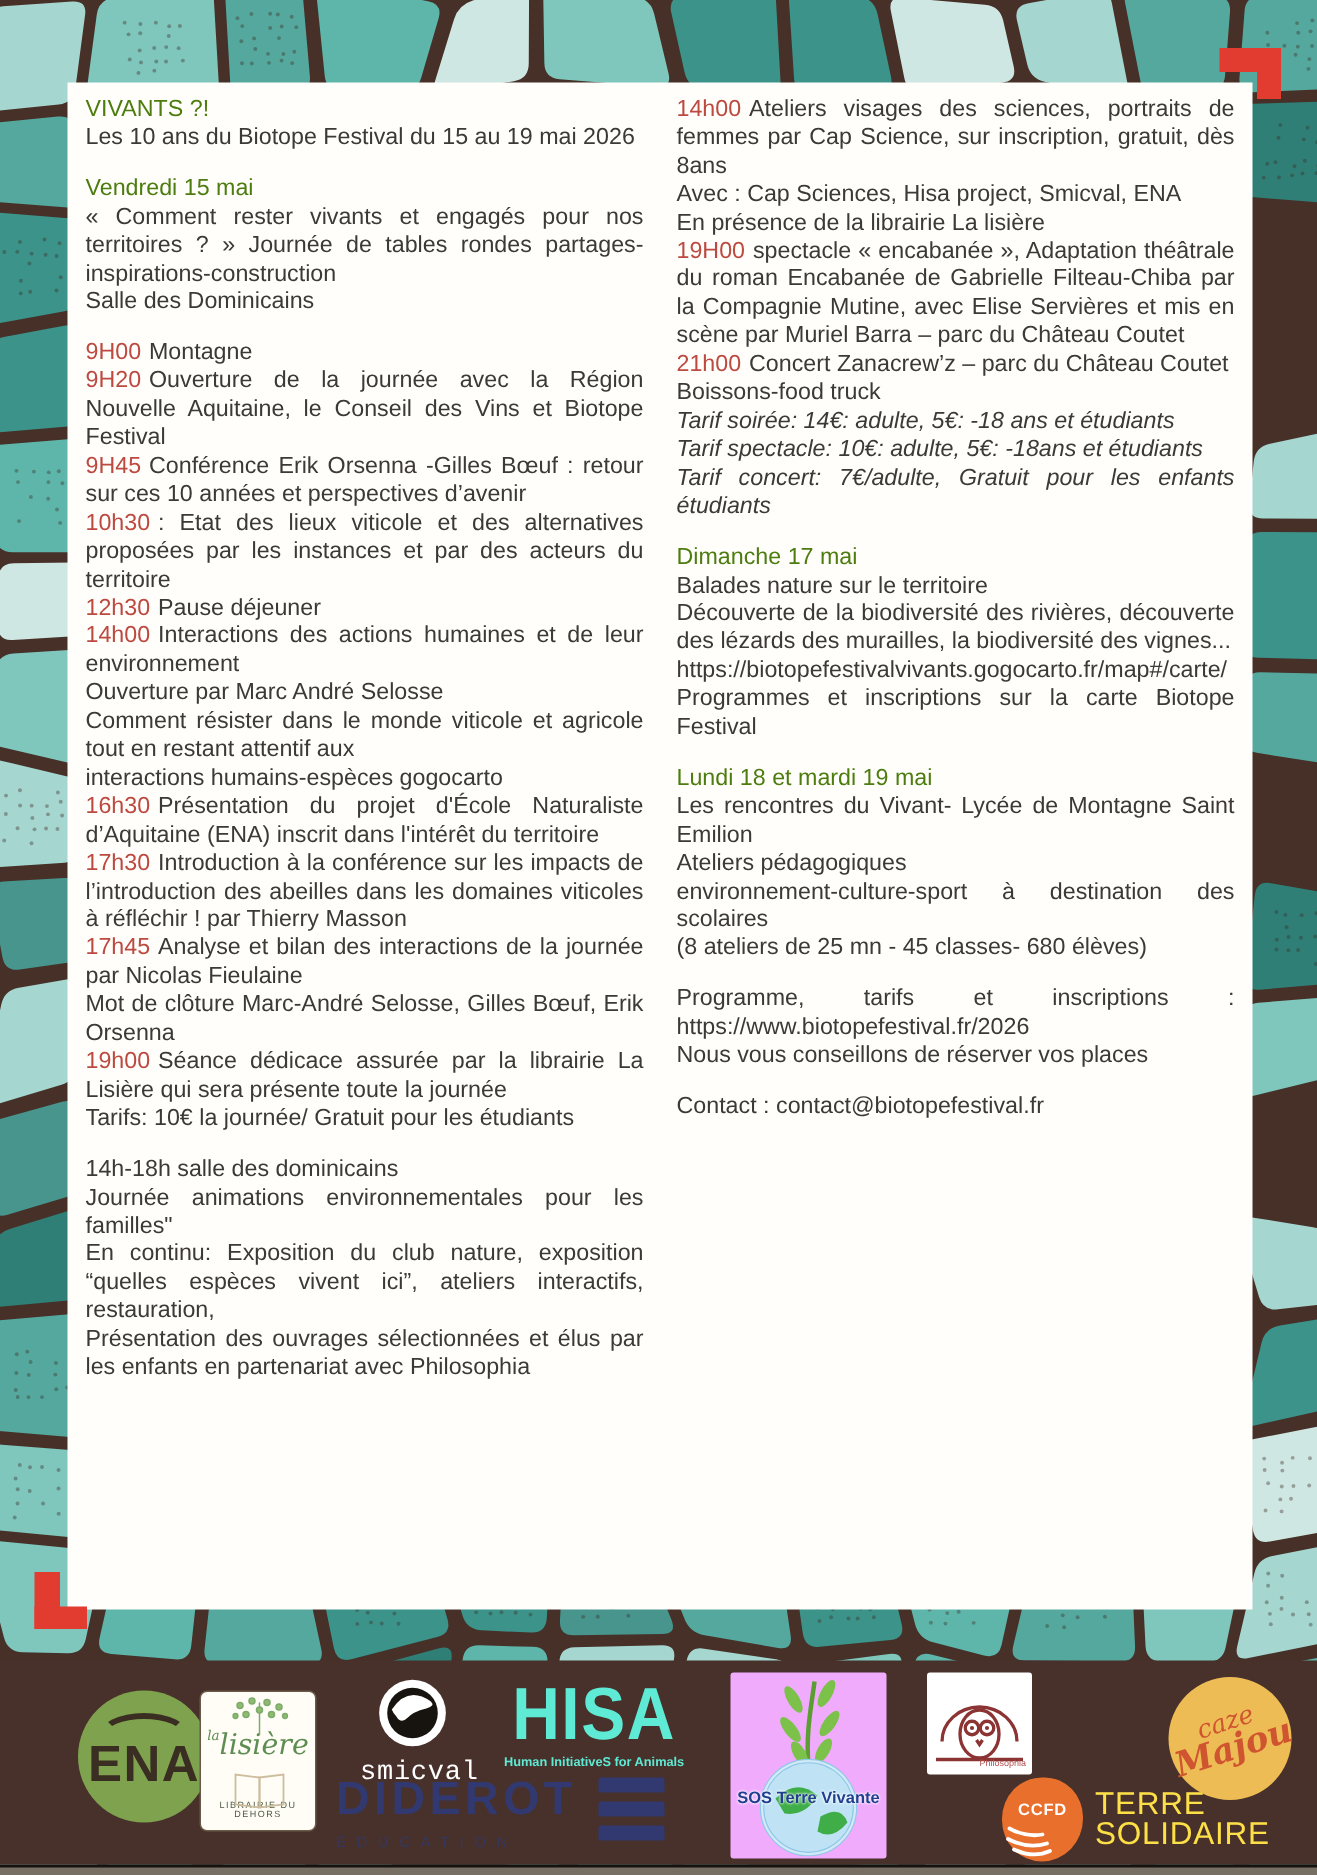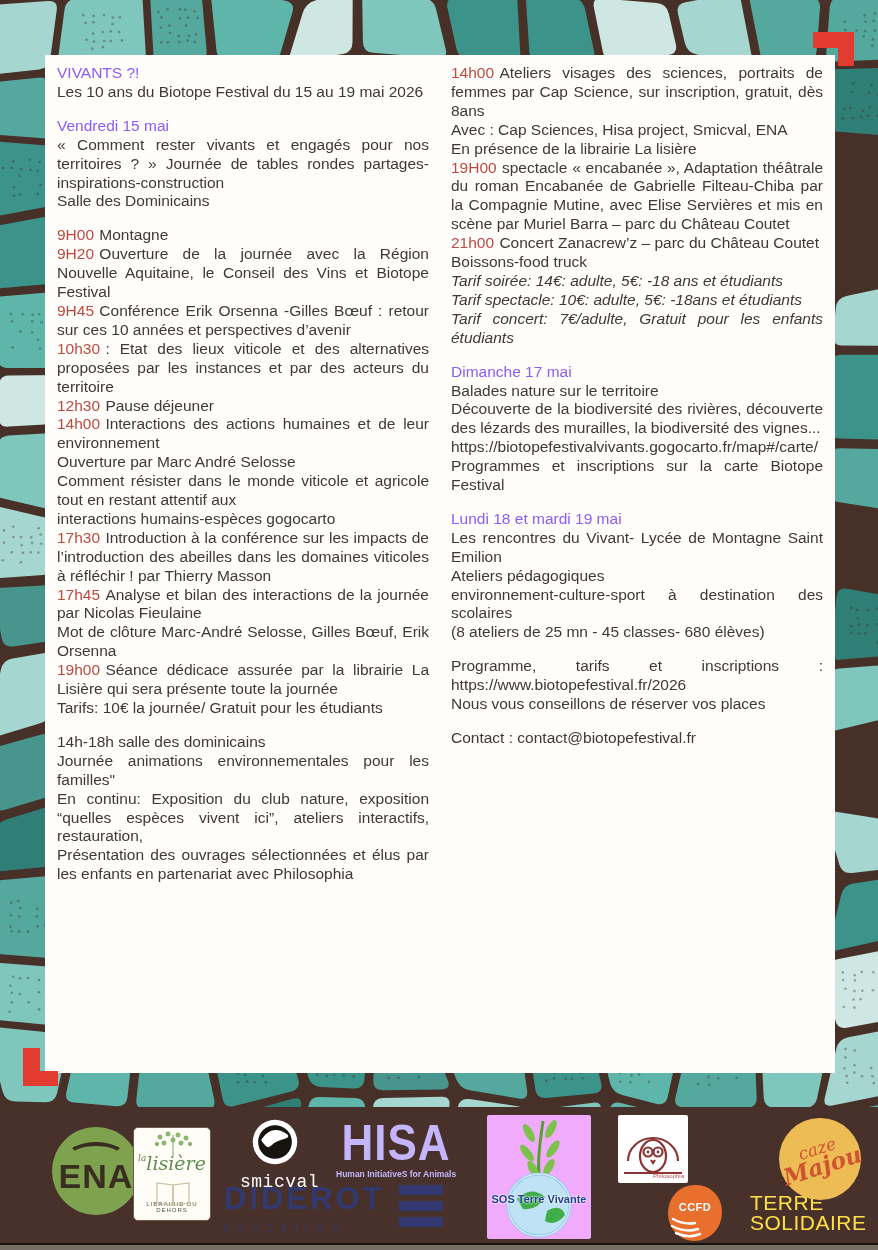--- a/index.html
+++ b/index.html
@@ -11,21 +11,21 @@
   #mosaic{position:absolute;left:0;top:0;z-index:0;}
 
   
   .panel{
     position:absolute;left:45px;top:55px;width:790px;height:1018px;
     background:#fffefb;z-index:2;box-sizing:border-box;
     padding:9px 12px 0 12px;display:flex;gap:22px;overflow:hidden;
   }
   .col{flex:1 1 0;font-size:15.5px;line-height:1.22;color:#3d3935;}
   .col p{margin:0;text-align:justify;}
-  .red{color:#8b5cf6;}
+  .red{color:#4d7c0f;}
   .time{color:#bc4a40;margin-right:.34em;}
   .italic{font-style:italic;}
   .gap{height:15px;}
 
   
   .bracket{position:absolute;z-index:4;box-sizing:border-box;background:transparent;}
   .br-tr{left:813px;top:32px;width:41px;height:34px;border-top:16px solid #e23b30;border-right:16px solid #e23b30;}
   .br-bl{left:23px;top:1048px;width:35px;height:38px;border-left:17px solid #e23b30;border-bottom:15px solid #e23b30;}
 
   
@@ -51,34 +51,34 @@
   .smicval-label{display:block;margin-top:2px;color:#fff;font-size:18px;letter-spacing:.5px;}
 
   
   .diderot{left:224px;top:76px;width:250px;display:flex;align-items:flex-start;gap:14px;opacity:.85;}
   .diderot-title{font-size:31px;letter-spacing:3px;color:#2e3b7d;font-weight:bold;line-height:1;}
   .diderot-sub{margin-top:9px;font-size:10px;letter-spacing:7px;color:#2e3b7d;opacity:.75;}
   .diderot-bars{display:flex;flex-direction:column;gap:6px;margin-top:2px;}
   .diderot-bars i{display:block;width:44px;height:10px;background:#2e3b7d;border-radius:1px;}
 
   
-  .hisa{left:336px;top:12px;width:120px;text-align:center;color:#c4b5fd;}
+  .hisa{left:336px;top:12px;width:120px;text-align:center;color:#5eead4;}
   .hisa-title{font-size:44px;font-weight:900;letter-spacing:1px;line-height:1;transform:scaleY(1.12);transform-origin:top;}
   .hisa-sub{font-size:8.5px;font-weight:bold;margin-top:6px;white-space:nowrap;}
 
   
   .sos{left:487px;top:8px;width:104px;height:124px;background:#f0abfc;border-radius:2px;overflow:hidden;}
   .sos-label{position:absolute;top:78px;left:0;width:100%;text-align:center;font-size:11px;font-weight:bold;color:#1f3f8f;text-shadow:0 0 2px #fff,0 0 2px #fff;}
 
   
   .philo{left:618px;top:8px;width:70px;height:68px;background:#fff;border-radius:2px;}
   .philo-caption{position:absolute;right:4px;bottom:4px;font-size:6px;color:#b05050;}
 
   
-  .ccfd{left:668px;top:78px;display:flex;align-items:center;gap:28px;}
+  .ccfd{left:668px;top:78px;display:flex;align-items:center;gap:8px;}
   .ccfd-blob{position:relative;width:54px;height:56px;border-radius:50% 48% 52% 50%;background:#e8702c;}
   .ccfd-badge{position:absolute;top:16px;left:0;width:100%;text-align:center;color:#fff;font-size:11px;font-weight:bold;letter-spacing:.5px;}
   .ccfd-text{color:#fde047;font-weight:normal;font-size:21px;line-height:.95;letter-spacing:.5px;}
 
   
   .caze{left:779px;top:11px;width:82px;height:82px;border-radius:50%;background:#eebc55;display:flex;align-items:center;justify-content:center;}
   .caze-inner{transform:rotate(-18deg);text-align:center;color:#cf5430;font-family:"DejaVu Serif",serif;font-style:italic;line-height:.9;}
   .caze-l1{font-size:17px;display:block;}
   .caze-l2{font-size:23px;display:block;font-weight:bold;}
 </style>
@@ -1789,20 +1789,21 @@
     <div class="gap"></div>
     <p><span class="time">9H00</span><span>Montagne</span></p>
     <p><span class="time">9H20</span><span>Ouverture de la journée avec la Région Nouvelle Aquitaine, le Conseil des Vins et Biotope Festival</span></p>
     <p><span class="time">9H45</span><span>Conférence Erik Orsenna -Gilles Bœuf : retour sur ces 10 années et perspectives d’avenir</span></p>
     <p><span class="time">10h30</span><span>: Etat des lieux viticole et des alternatives proposées par les instances et par des acteurs du territoire</span></p>
     <p><span class="time">12h30</span><span>Pause déjeuner</span></p>
     <p><span class="time">14h00</span><span>Interactions des actions humaines et de leur environnement</span></p>
     <p>Ouverture par Marc André Selosse</p>
     <p>Comment résister dans le monde viticole et agricole tout en restant attentif aux</p>
     <p>interactions humains-espèces gogocarto</p>
+    <p><span class="time">16h30</span><span>Présentation du projet d'École Naturaliste d’Aquitaine (ENA) inscrit dans l'intérêt du territoire</span></p>
     <p><span class="time">17h30</span><span>Introduction à la conférence sur les impacts de l’introduction des abeilles dans les domaines viticoles à réfléchir ! par Thierry Masson</span></p>
     <p><span class="time">17h45</span><span>Analyse et bilan des interactions de la journée par Nicolas Fieulaine</span></p>
     <p>Mot de clôture Marc-André Selosse, Gilles Bœuf, Erik Orsenna</p>
     <p><span class="time">19h00</span><span>Séance dédicace assurée par la librairie La Lisière qui sera présente toute la journée</span></p>
     <p>Tarifs: 10€ la journée/ Gratuit pour les étudiants</p>
     <div class="gap"></div>
     <p>14h-18h salle des dominicains</p>
     <p>Journée animations environnementales pour les familles"</p>
     <p>En continu: Exposition du club nature, exposition “quelles espèces vivent ici”, ateliers interactifs, restauration,</p>
     <p>Présentation des ouvrages sélectionnées et élus par les enfants en partenariat avec Philosophia</p>

